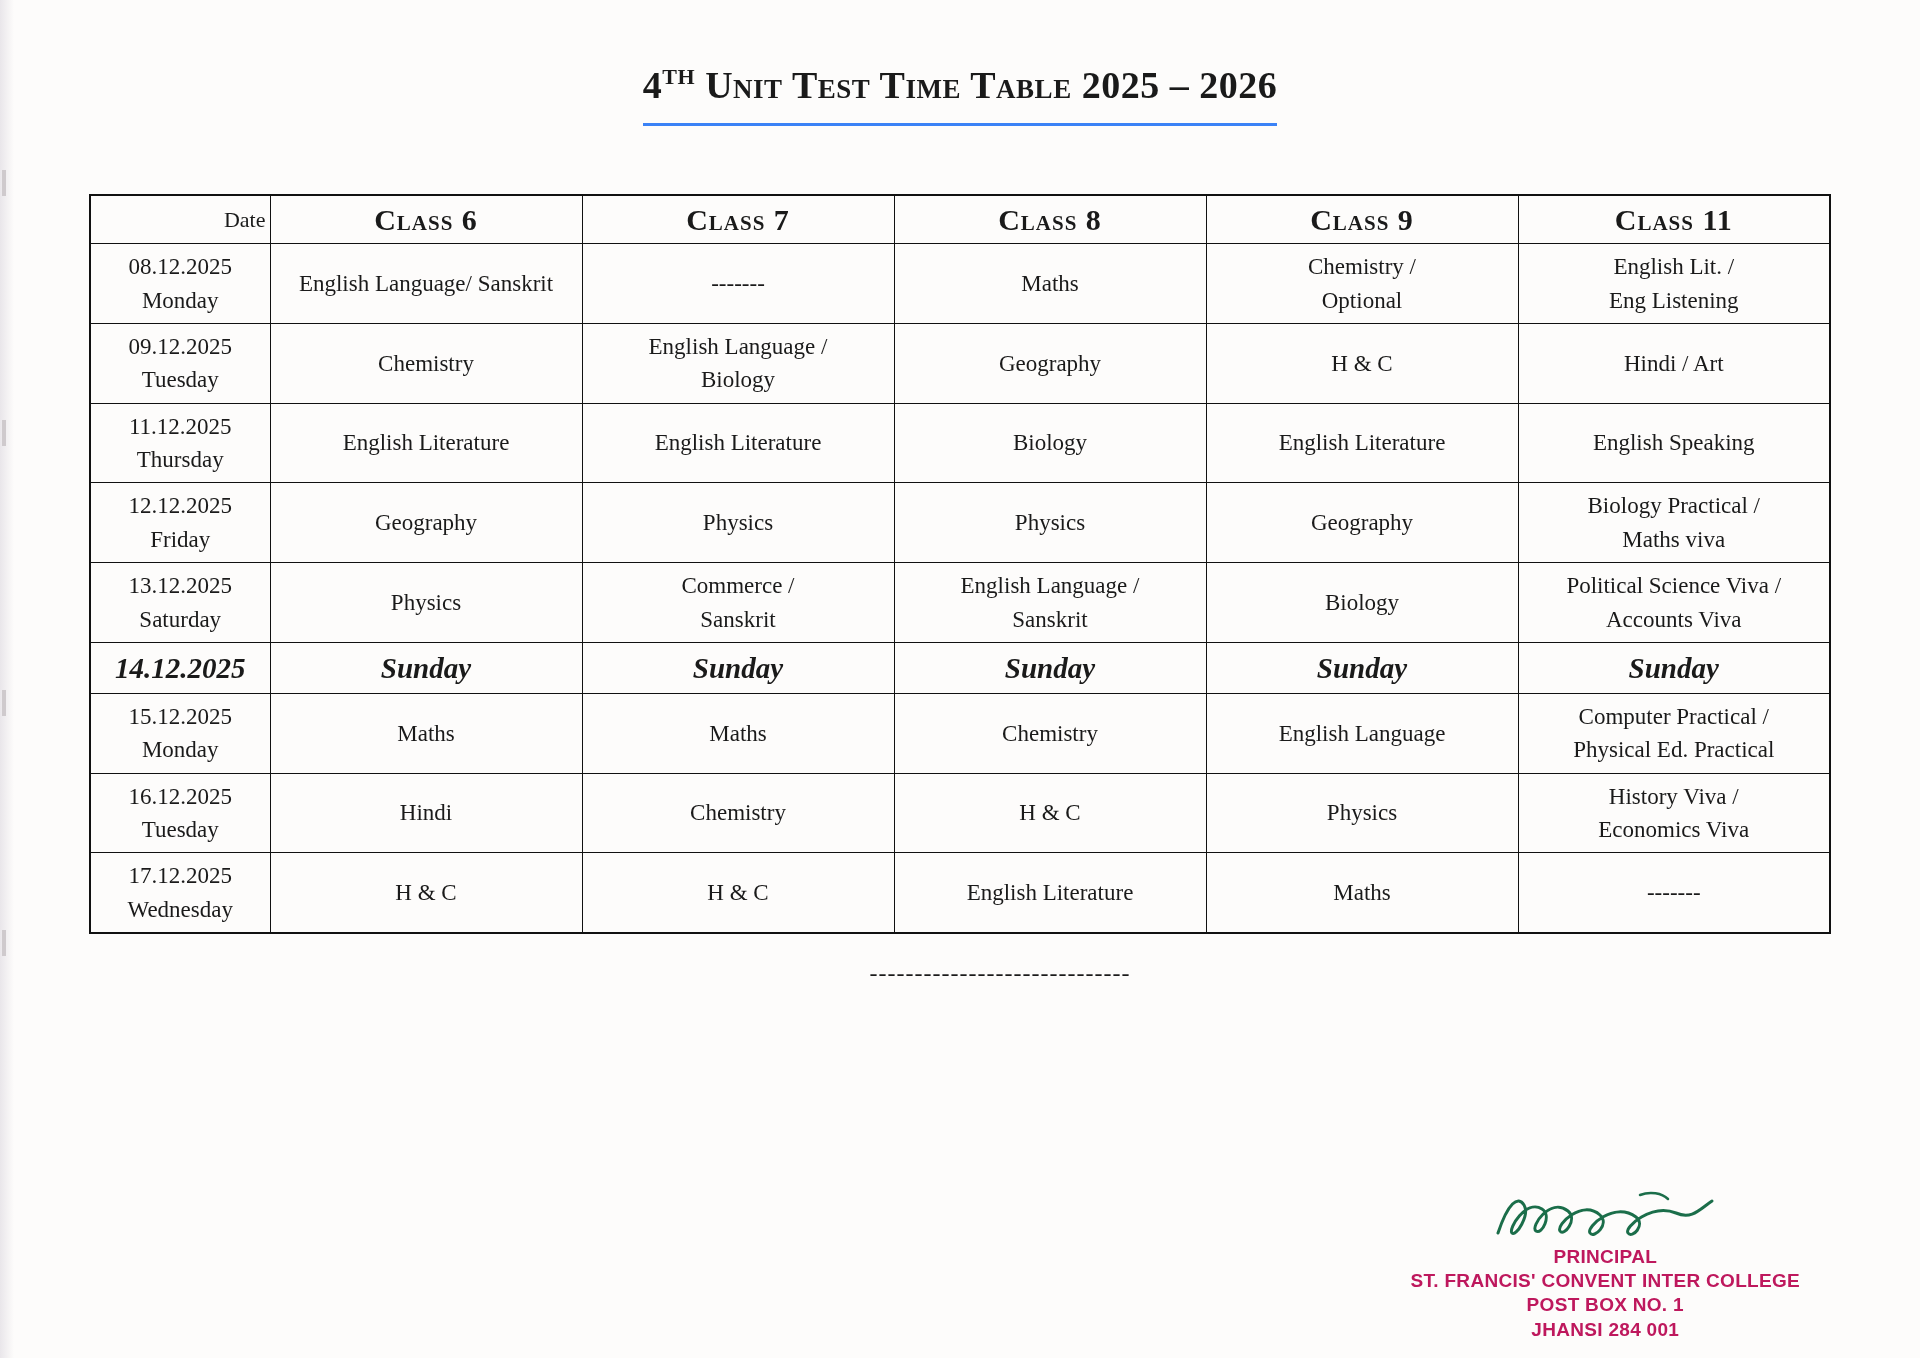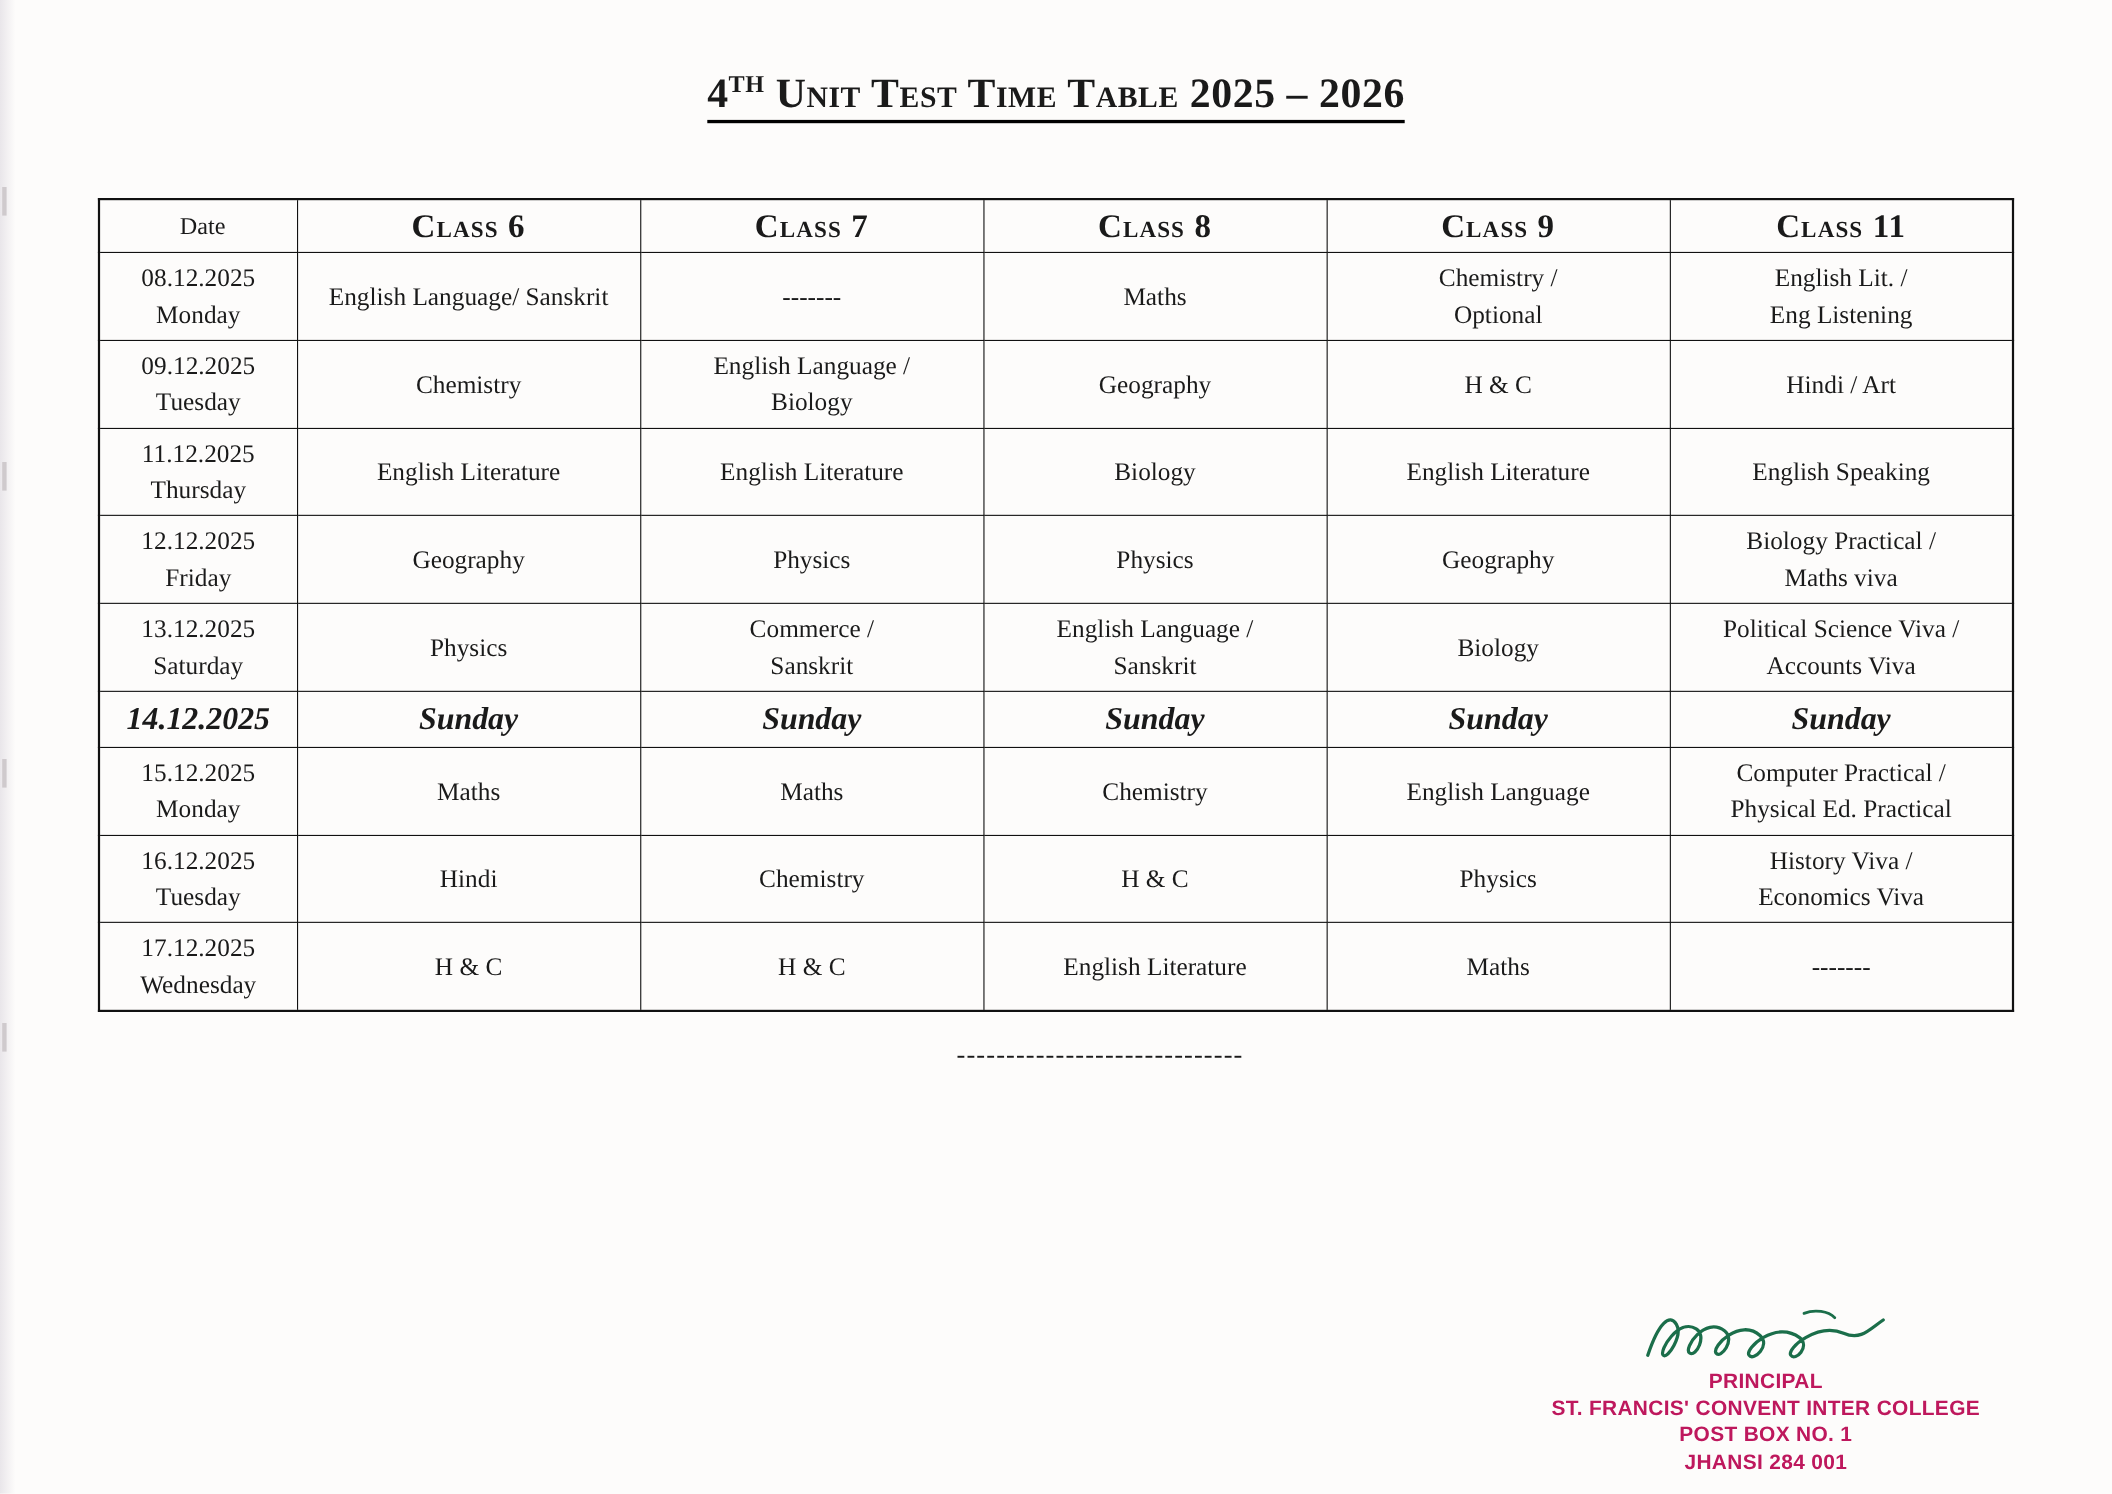--- a/index.html
+++ b/index.html
@@ -31,22 +31,22 @@
   }
   .title-wrap {
     text-align: center;
     margin-top: 38px;
   }
   .doc-title {
     display: inline-block;
     font-size: 38px;
     font-weight: bold;
     letter-spacing: 0.5px;
-    border-bottom: 3px solid #000000;
-    padding-bottom: 2px;
+    border-bottom: 3px solid #3b82f6;
+    padding-bottom: 16px;
     font-variant: small-caps;
     white-space: nowrap;
   }
   .doc-title .ord {
     font-size: 22px;
     vertical-align: super;
     font-variant: normal;
   }
   .doc-title .num {
     font-variant: normal;
@@ -71,21 +71,21 @@
     font-weight: bold;
     font-variant: small-caps;
     letter-spacing: 1px;
     height: 40px;
     padding: 2px 4px;
   }
   table.timetable thead th.date-head {
     font-variant: normal;
     font-weight: normal;
     font-size: 22px;
-    text-align: center;
+    text-align: right;
     padding-left: 12px;
     letter-spacing: 0;
   }
   col.c-date { width: 180px; }
   col.c-cls  { width: 312px; }
   td.date-cell {
     font-size: 22px;
     line-height: 1.5;
   }
   tr.sunday-row td {

